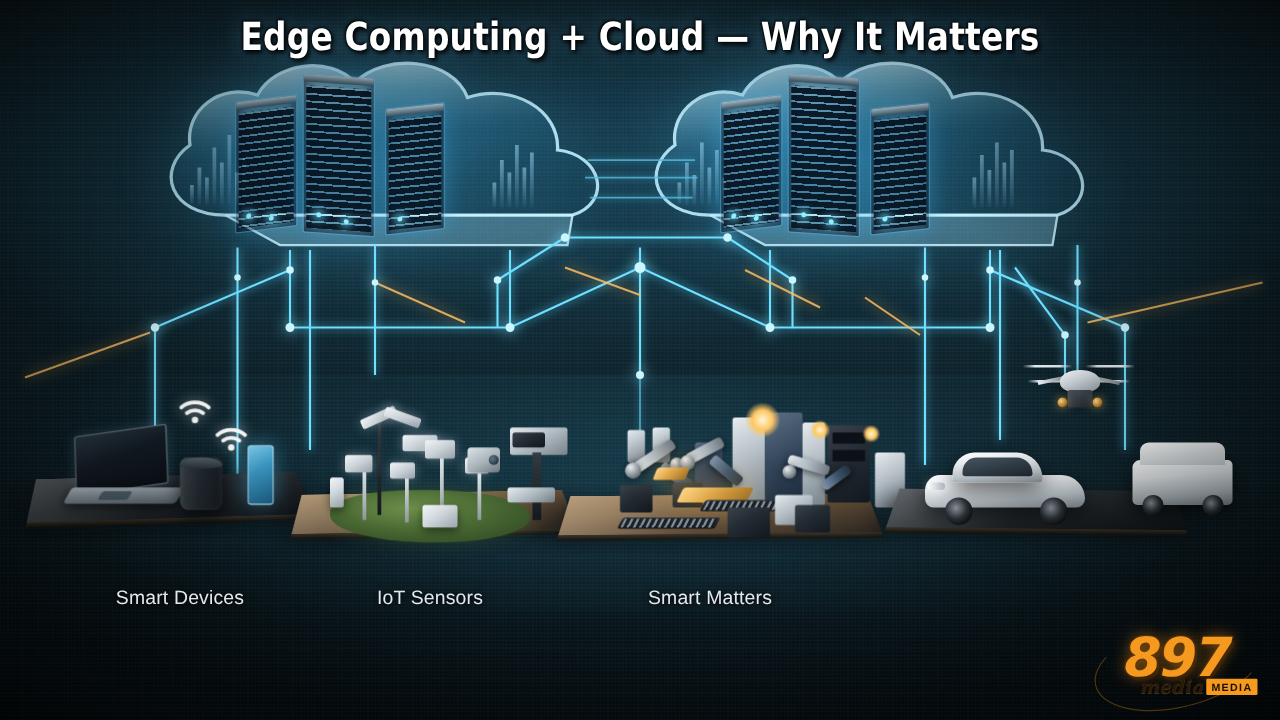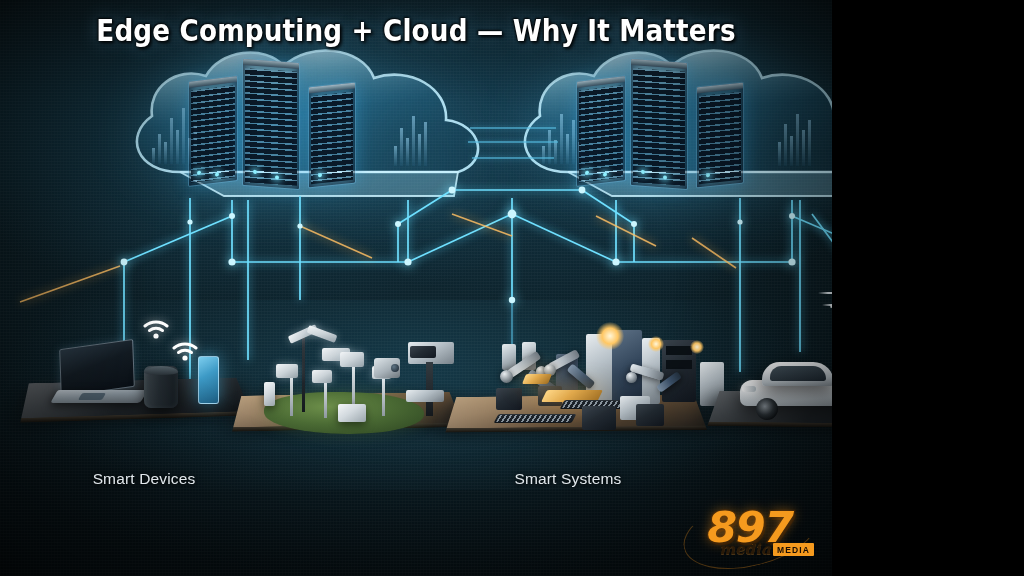--- a/index.html
+++ b/index.html
@@ -1,20 +1,20 @@
 <!DOCTYPE html>
 <html><head>
 <meta charset="utf-8">
 <title>Edge Computing + Cloud</title>
 <style>
   html,body{margin:0;padding:0;background:#000;}
   body{width:1024px;height:576px;overflow:hidden;
        font-family:"Liberation Sans","DejaVu Sans",sans-serif;}
 
-  #stage{position:relative;width:832px;height:576px;overflow:hidden;
+  #stage{position:relative;width:1024px;height:576px;overflow:hidden;
          background:#0a171b;}
 
   
   .bg-base{position:absolute;inset:0;
     background:
       radial-gradient(ellipse 60% 45% at 32% 22%, rgba(30,90,120,.55) 0%, rgba(12,35,48,0) 70%),
       radial-gradient(ellipse 58% 45% at 70% 22%, rgba(28,85,115,.50) 0%, rgba(12,35,48,0) 70%),
       radial-gradient(ellipse 80% 55% at 50% 60%, rgba(16,44,56,.75) 0%, rgba(7,17,21,0) 75%),
       linear-gradient(180deg,#0c1c22 0%,#0c2027 18%,#0a1a20 45%,#08151a 70%,#060f13 100%);
   }
@@ -545,21 +545,22 @@
     <div class="pod" style="left:34px;top:24px;width:20px;height:14px;"></div>
     <div class="lens" style="left:26px;top:30px;width:8px;height:8px;"></div>
     <div class="lens" style="left:54px;top:30px;width:8px;height:8px;"></div>
   </div>
 
   <div class="bg-vignette"></div>
 
   <div id="title">Edge Computing + Cloud — Why It Matters</div>
 
   <div class="lbl" style="left:36px;width:216px;">Smart Devices</div>
-  <div class="lbl" style="left:460px;width:216px;">Smart Systems</div>
+  <div class="lbl" style="left:236px;width:216px;">IoT Sensors</div>
+  <div class="lbl" style="left:460px;width:216px;">Smart Matters</div>
 
   <div id="logo">
     <div class="swoosh"></div>
     <div class="num">897</div>
     <div class="script">media</div>
     <div class="media">MEDIA</div>
   </div>
 
 </div>
 

